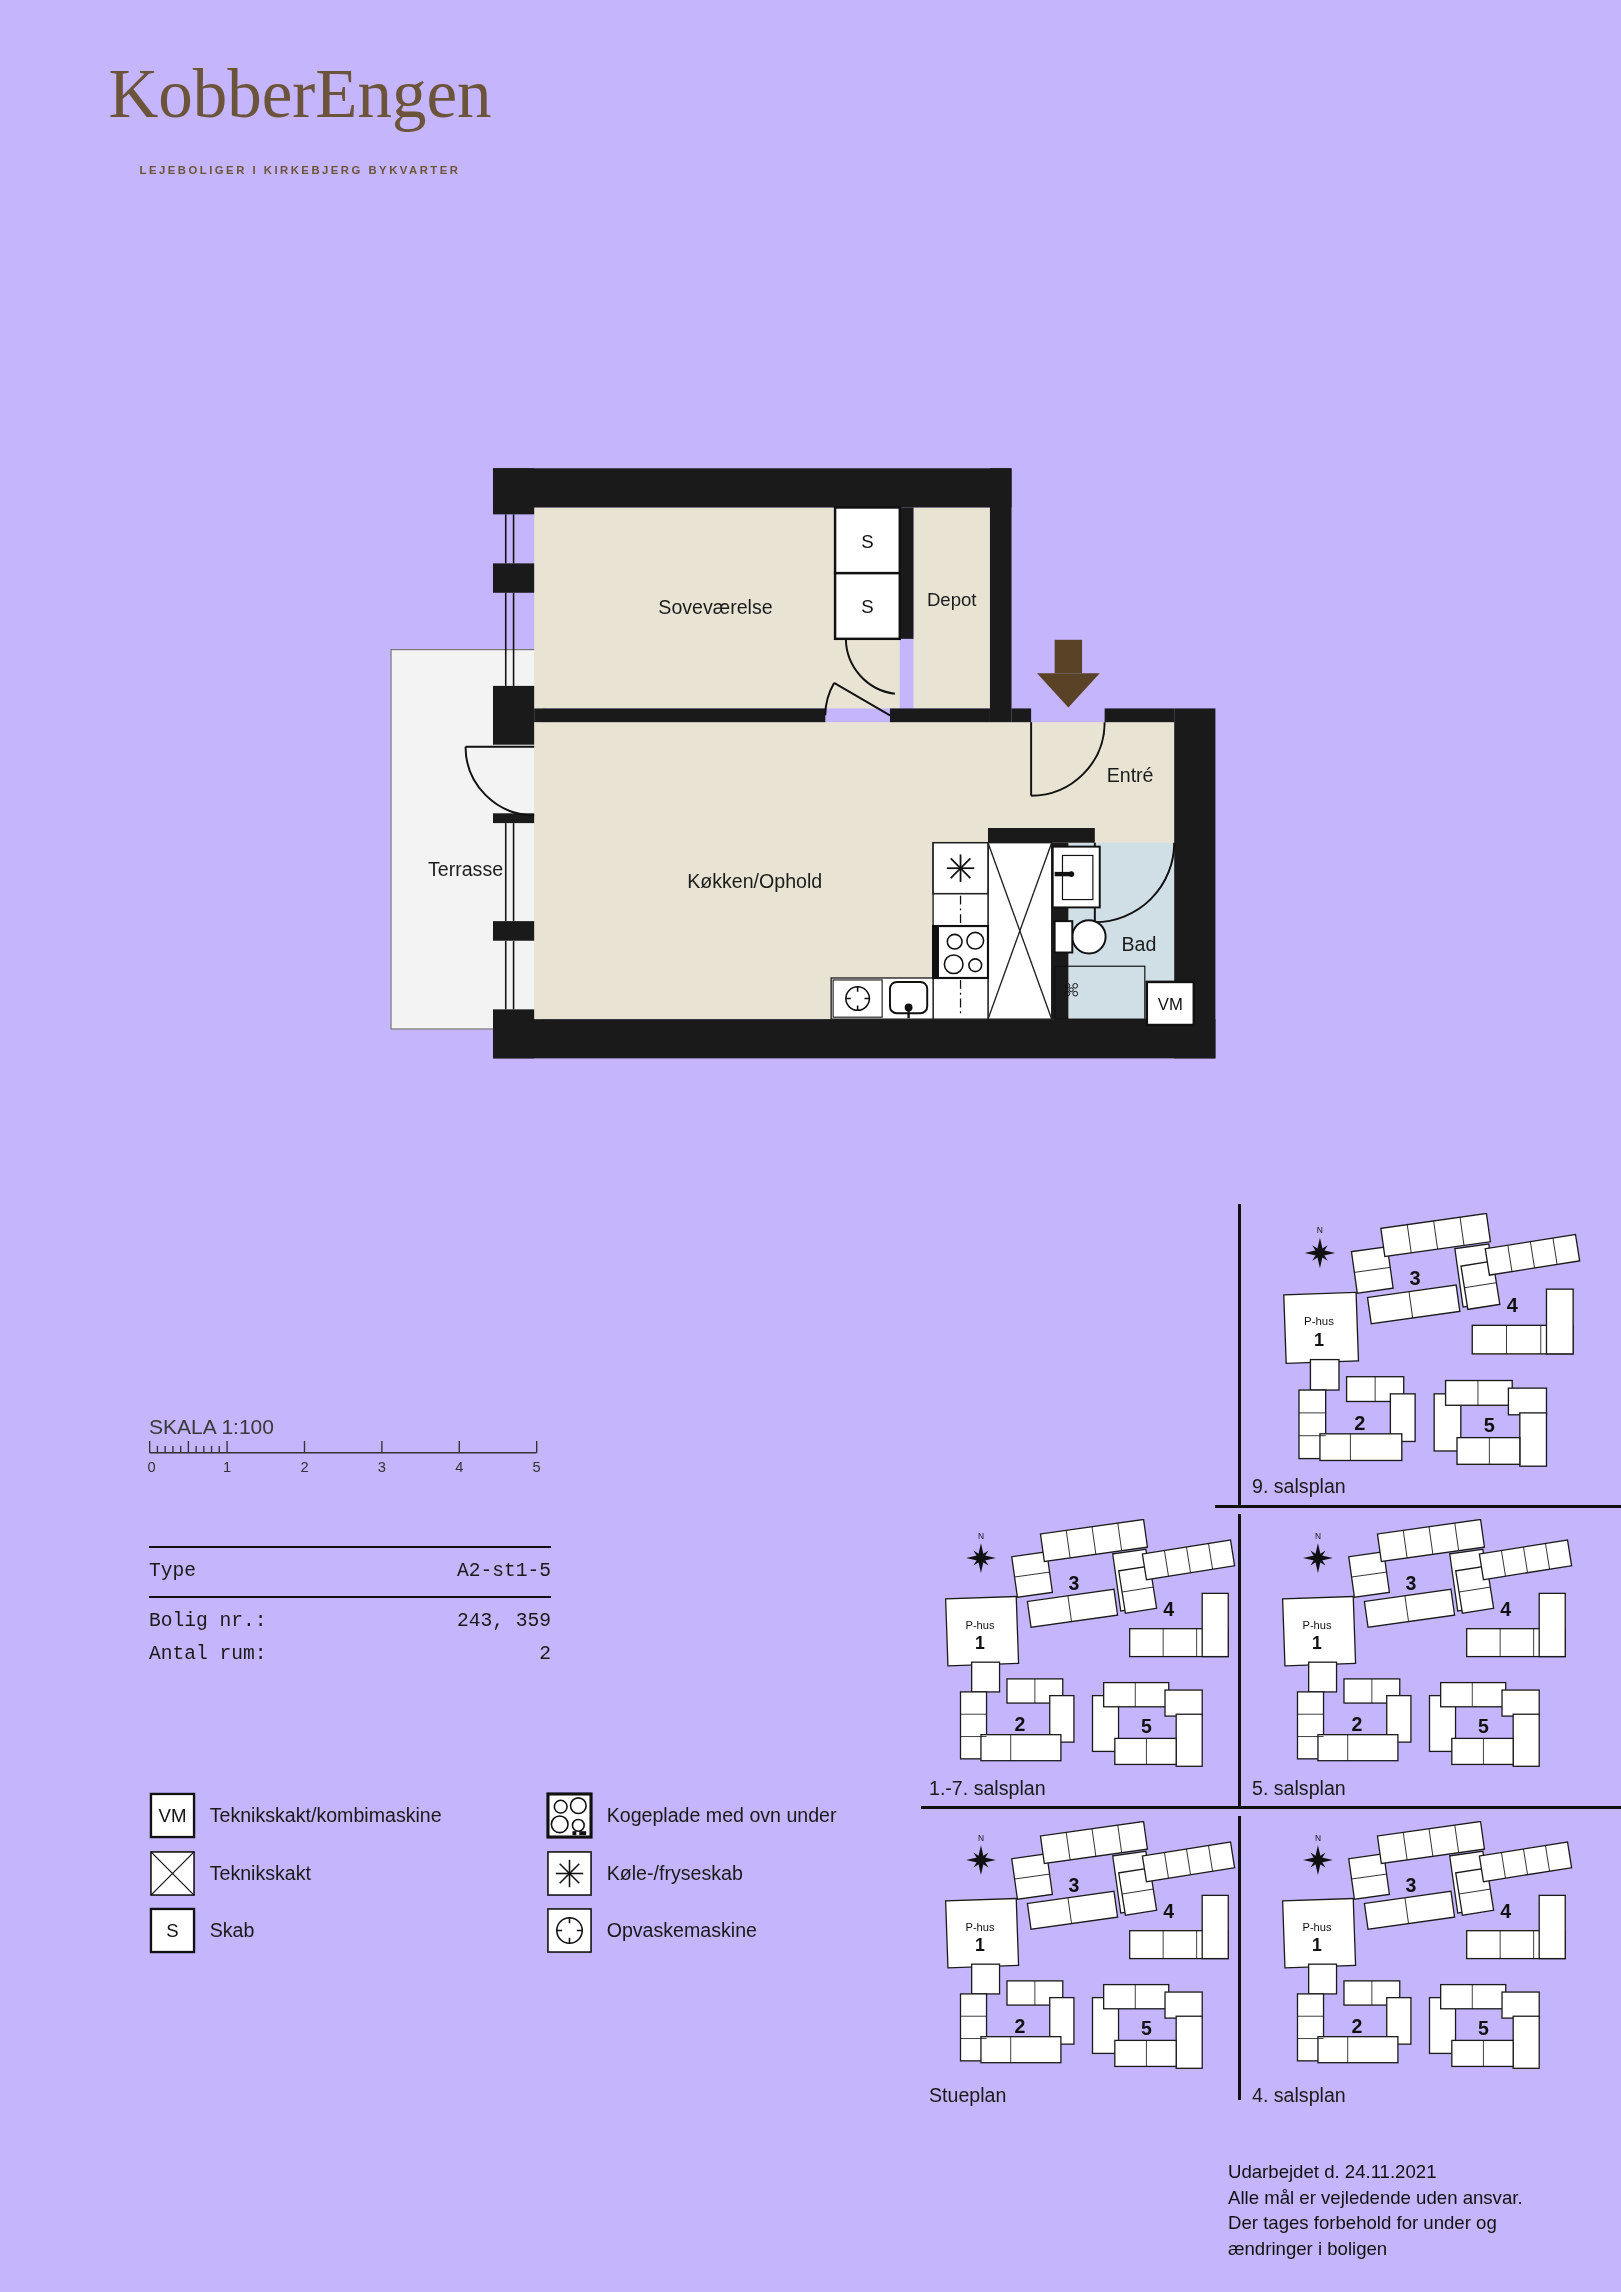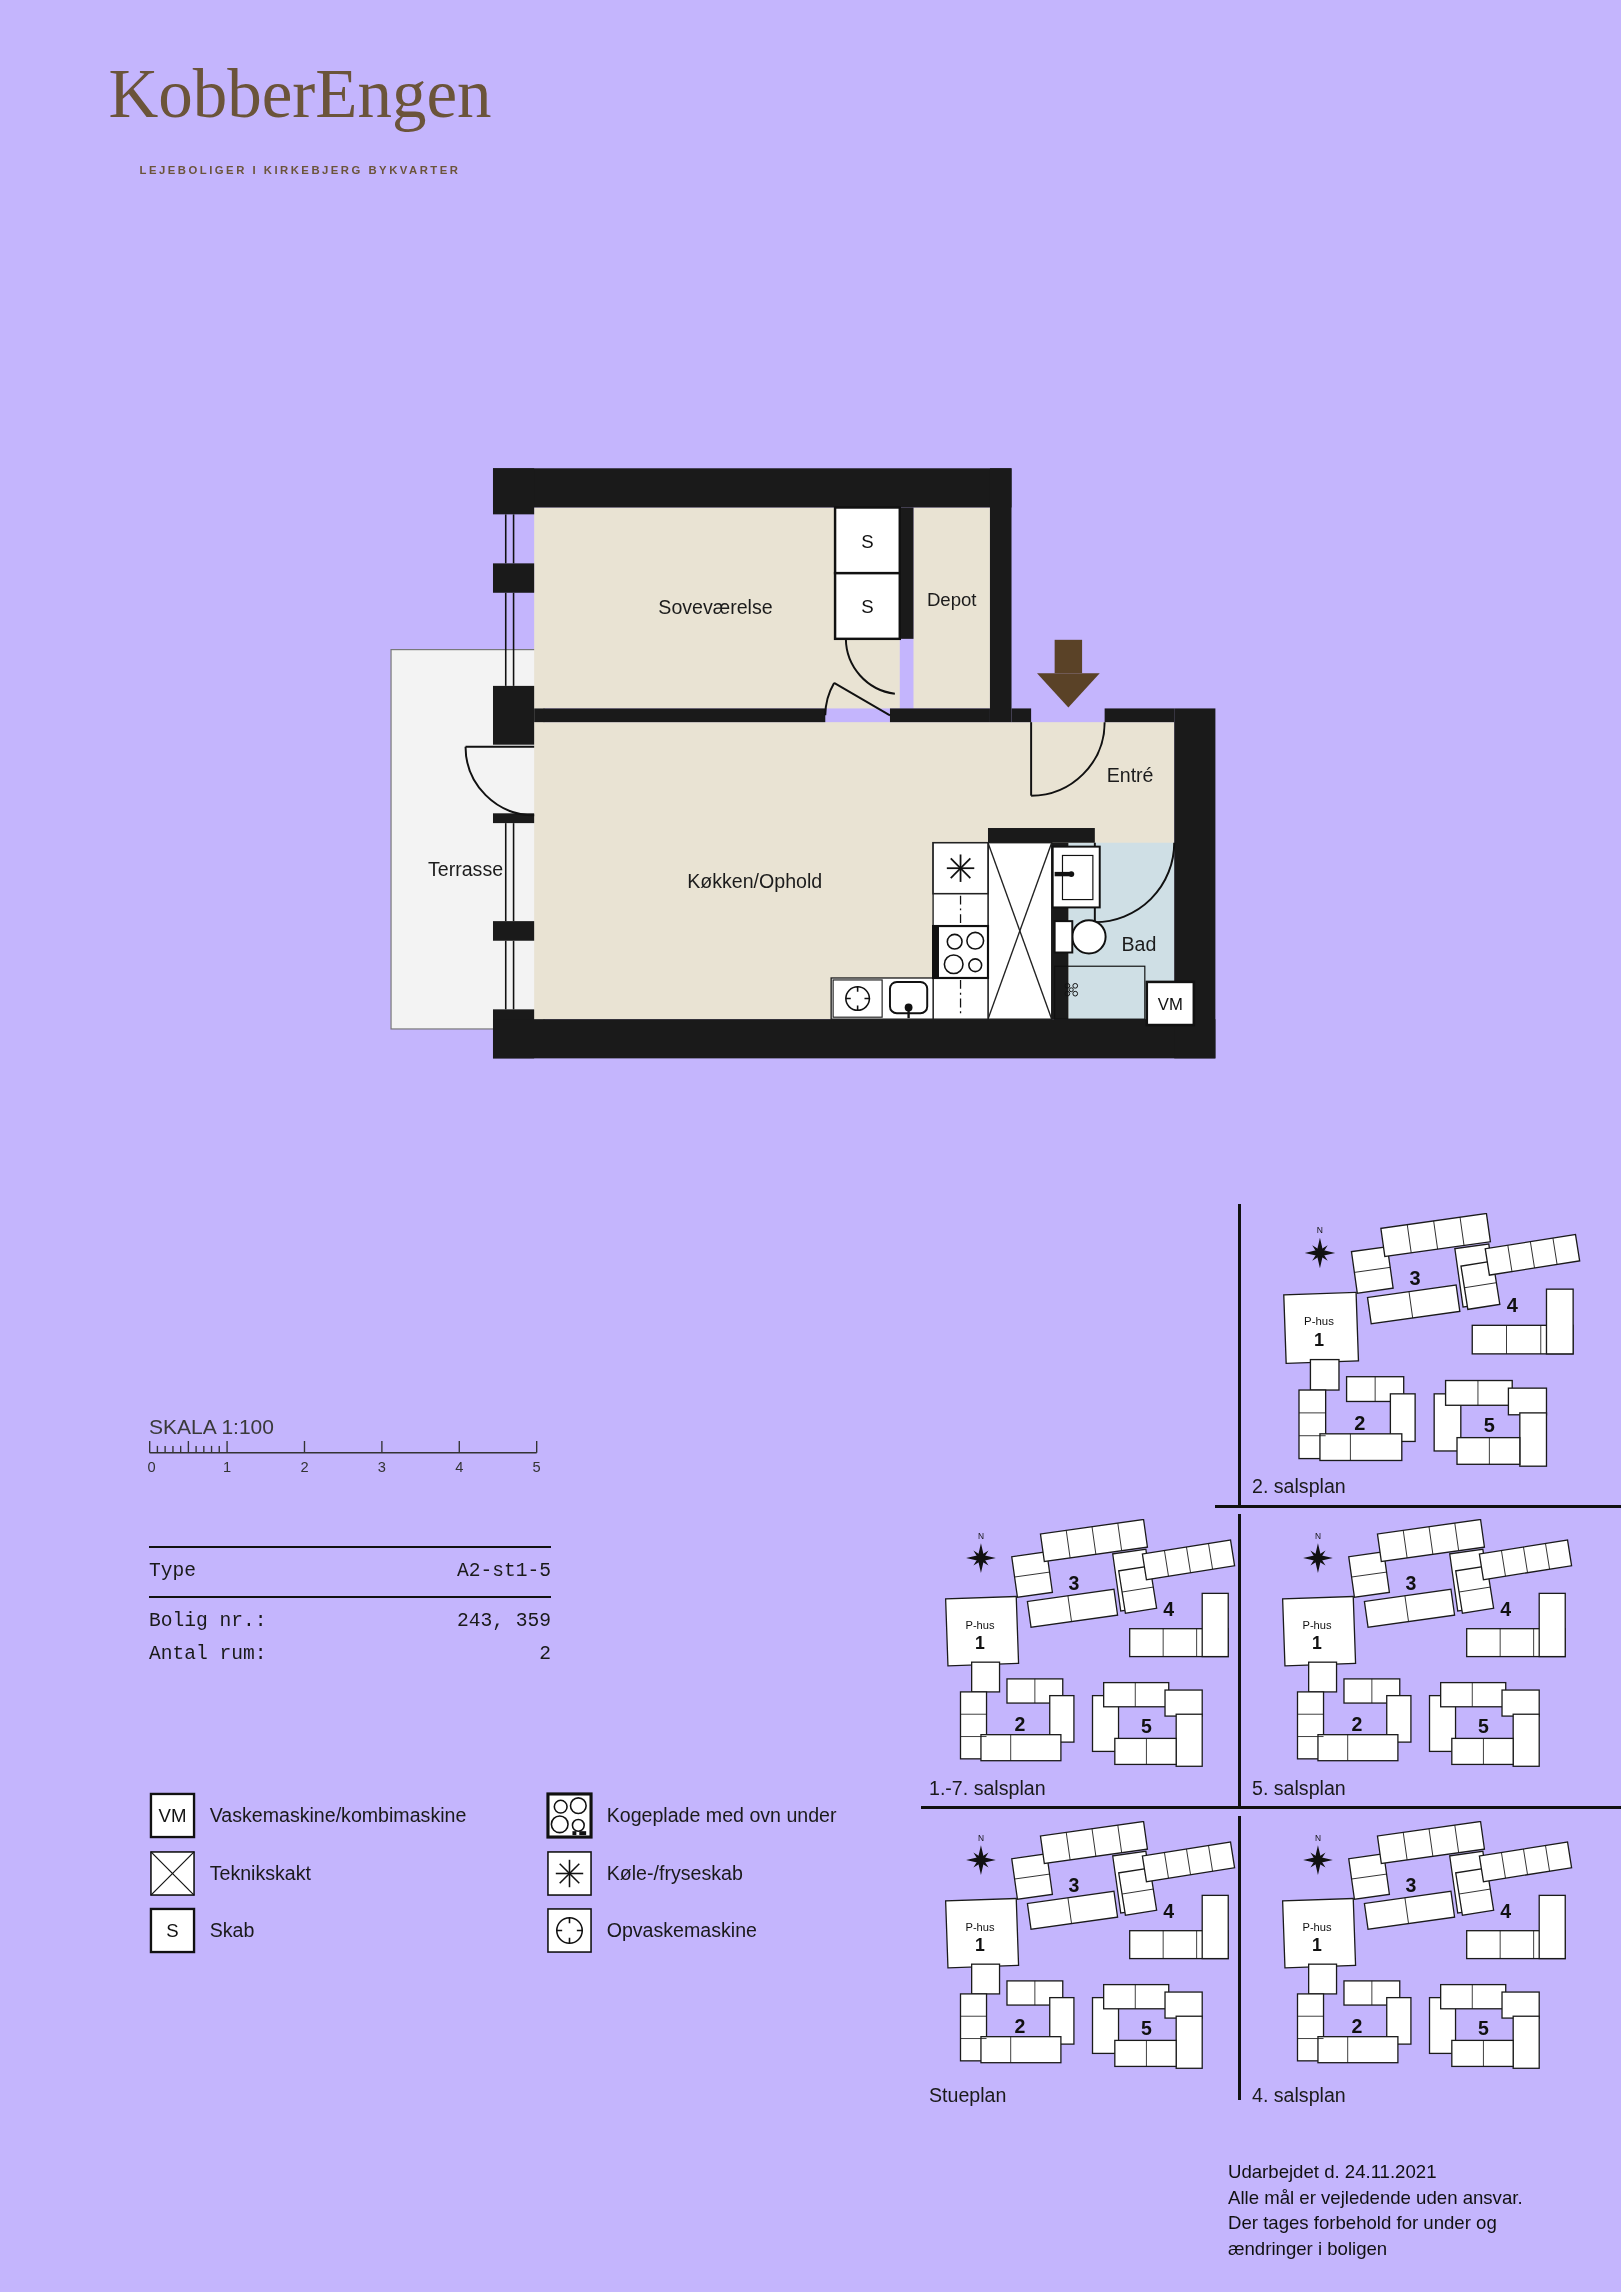--- a/index.html
+++ b/index.html
@@ -322,21 +322,21 @@
       <span>Antal rum:</span>
       <span>2</span>
     </div>
   </div>
 
   <div class="lrow" style="left:149px;top:1792px">
     <svg width="47" height="47" viewBox="0 0 48 48">
       <rect x="2" y="2" width="44" height="44" fill="#fff" stroke="#111" stroke-width="2.4"></rect>
       <text x="24" y="31" font-size="19" text-anchor="middle" fill="#111">VM</text>
     </svg>
-    <span class="llabel">Vaskemaskine/kombimaskine</span>
+    <span class="llabel">Teknikskakt/kombimaskine</span>
   </div>
   <div class="lrow" style="left:149px;top:1850px">
     <svg width="47" height="47" viewBox="0 0 48 48">
       <rect x="2" y="2" width="44" height="44" fill="#fff" stroke="#111" stroke-width="1.6"></rect>
       <line x1="2" y1="2" x2="46" y2="46" stroke="#111" stroke-width="1.2"></line>
       <line x1="46" y1="2" x2="2" y2="46" stroke="#111" stroke-width="1.2"></line>
     </svg>
     <span class="llabel">Teknikskakt</span>
   </div>
   <div class="lrow" style="left:149px;top:1907px">
@@ -386,21 +386,21 @@
 
   <div class="divline" style="left:1238px;top:1204px;width:2.5px;height:303px"></div>
   <div class="divline" style="left:1215px;top:1505px;width:406px;height:2.5px"></div>
   <div class="divline" style="left:1238px;top:1514px;width:2.5px;height:292px"></div>
   <div class="divline" style="left:921px;top:1806px;width:700px;height:2.5px"></div>
   <div class="divline" style="left:1238px;top:1816px;width:2.5px;height:284px"></div>
 
   <svg class="abs" style="left:1266px;top:1213px" width="323" height="257" viewBox="0 0 330 270">
       <use href="#sitemap"></use>
     </svg>
-  <div class="maplabel" style="left:1252px;top:1475px">2. salsplan</div>
+  <div class="maplabel" style="left:1252px;top:1475px">9. salsplan</div>
 
   <svg class="abs" style="left:929px;top:1519px" width="314" height="251" viewBox="0 0 330 270">
       <use href="#sitemap"></use>
     </svg>
   <div class="maplabel" style="left:929px;top:1777px">1.-7. salsplan</div>
 
   <svg class="abs" style="left:1266px;top:1519px" width="314" height="251" viewBox="0 0 330 270">
       <use href="#sitemap"></use>
     </svg>
   <div class="maplabel" style="left:1252px;top:1777px">5. salsplan</div>

